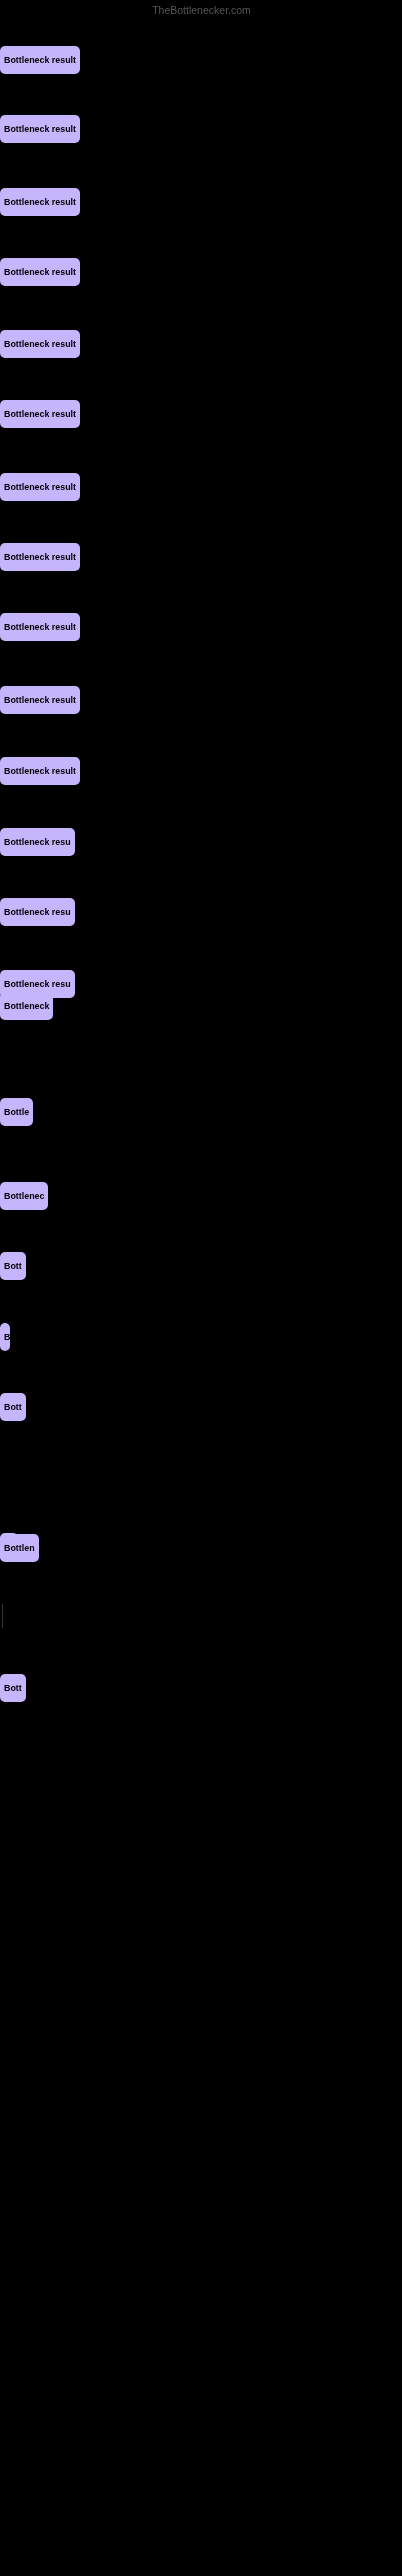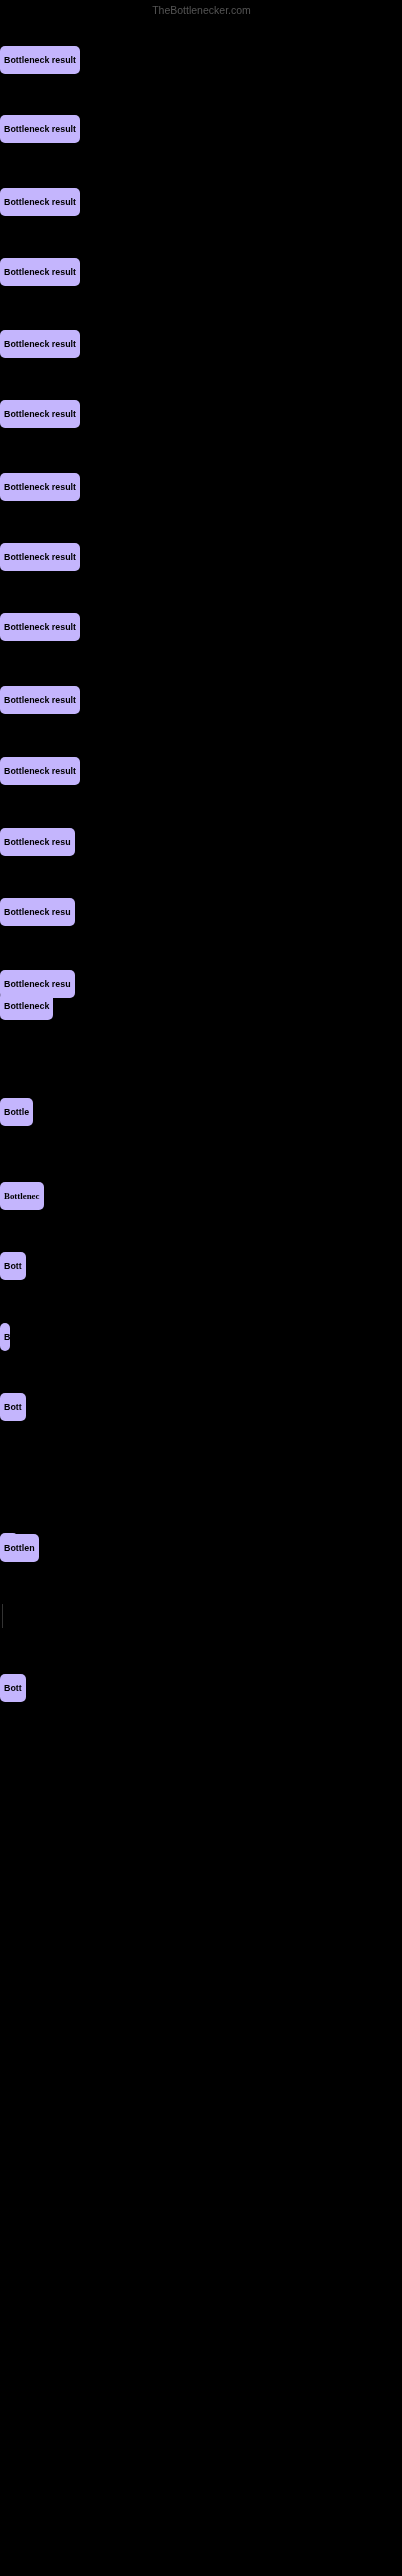--- a/index.html
+++ b/index.html
@@ -66,21 +66,21 @@
     <div class="result-item" style="top: 473px;"><span class="bottleneck-badge" style="max-width: 120px;">Bottleneck result</span></div>
     <div class="result-item" style="top: 543px;"><span class="bottleneck-badge" style="max-width: 122px;">Bottleneck result</span></div>
     <div class="result-item" style="top: 613px;"><span class="bottleneck-badge" style="max-width: 120px;">Bottleneck result</span></div>
     <div class="result-item" style="top: 686px;"><span class="bottleneck-badge" style="max-width: 119px;">Bottleneck result</span></div>
     <div class="result-item" style="top: 757px;"><span class="bottleneck-badge" style="max-width: 117px;">Bottleneck result</span></div>
     <div class="result-item" style="top: 828px;"><span class="bottleneck-badge" style="max-width: 97px;">Bottleneck resu</span></div>
     <div class="result-item" style="top: 898px;"><span class="bottleneck-badge" style="max-width: 93px;">Bottleneck resu</span></div>
     <div class="result-item" style="top: 970px;"><span class="bottleneck-badge" style="max-width: 89px;">Bottleneck resu</span></div>
     <div class="result-item" style="top: 992px;"><span class="bottleneck-badge" style="max-width: 64px;">Bottleneck</span></div>
     <div class="result-item" style="top: 1098px;"><span class="bottleneck-badge" style="max-width: 42px;">Bottle</span></div>
-    <div class="result-item" style="top: 1182px;"><span class="bottleneck-badge" style="max-width: 56px; font-family: Liberation Serif, serif;">Bottlenec</span></div>
+    <div class="result-item" style="top: 1182px;"><span class="bottleneck-badge" style="max-width: 56px;">Bottlenec</span></div>
     <div class="result-item" style="top: 1252px;"><span class="bottleneck-badge" style="max-width: 31px;">Bott</span></div>
     <div class="result-item" style="top: 1323px;"><span class="bottleneck-badge" style="max-width: 9.7px;">B</span></div>
     <div class="result-item" style="top: 1393px;"><span class="bottleneck-badge" style="max-width: 31px;">Bott</span></div>
     <div class="result-item" style="top: 1533px;"><span class="bottleneck-badge" style="max-width: 17.7px;">Bo</span></div>
     <div class="result-item" style="top: 1534px; text-decoration: underline;"><span class="bottleneck-badge" style="max-width: 47px;">Bottlen</span></div>
     <div class="result-item" style="top: 1674px;"><span class="bottleneck-badge" style="max-width: 31px;">Bott</span></div>
   </div>
 <div id="lines-container">
     <div class="vertical-line" style="top: 1604px; height: 24px;"></div>
   </div>

